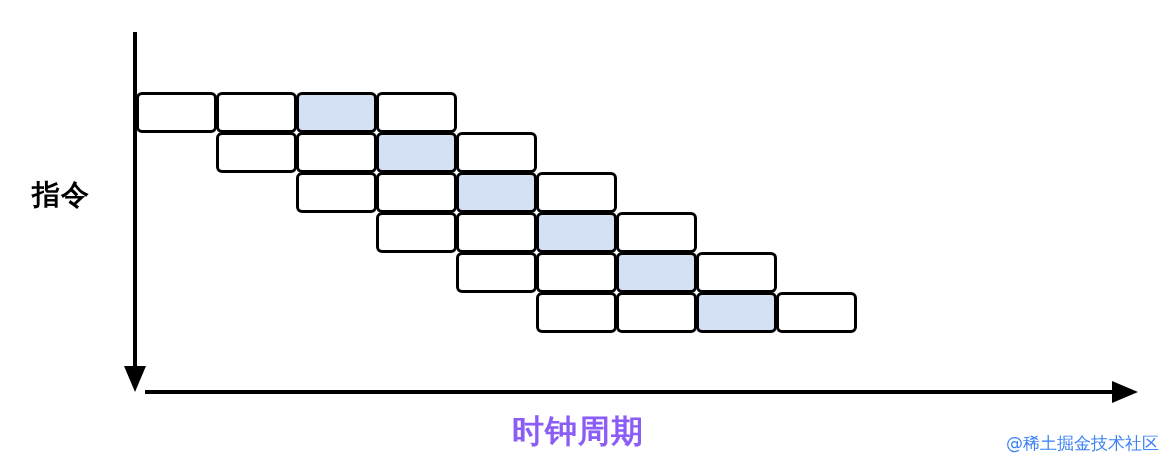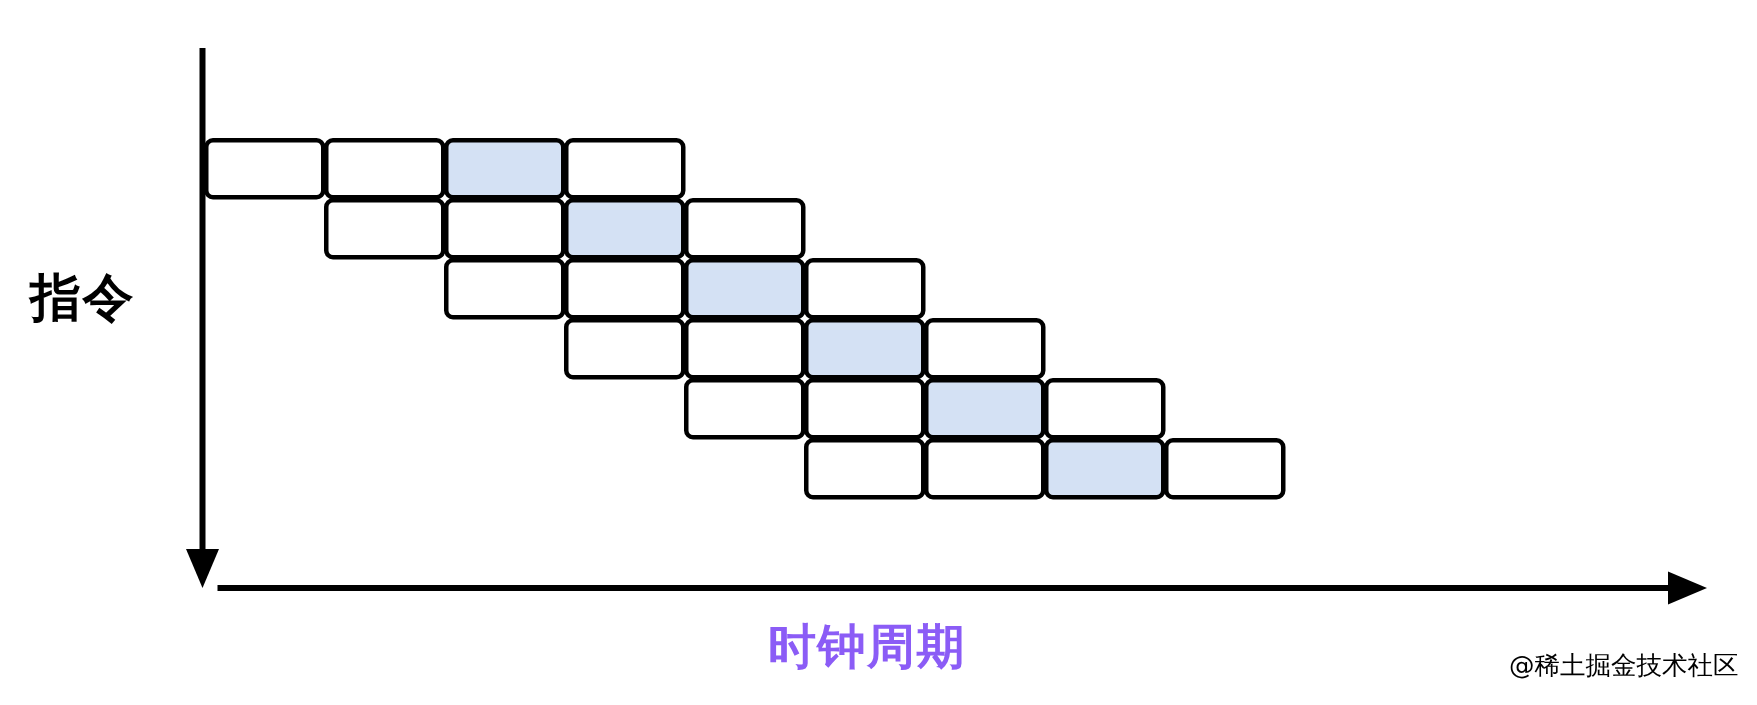--- a/index.html
+++ b/index.html
@@ -2,23 +2,23 @@
 <html><head>
   <meta charset="utf-8">
   <style>
     html, body { margin: 0; padding: 0; background: #ffffff; }
     body { width: 1171px; height: 470px; position: relative; overflow: hidden;
            font-family: "DejaVu Sans", "Liberation Sans", sans-serif; }
     .canvas { position: absolute; left: 0; top: 0; width: 1171px; height: 470px; }
     .box { position: absolute; box-sizing: border-box; width: 81px; height: 41px;
            border: 3.5px solid #000; border-radius: 6px; background: #fff; }
     .box.hl { background: #d4e1f4; }
-    .label-y { position: absolute; left: 20px; top: 176px; font-size: 34px; font-weight: bold; color: #000; letter-spacing: 1px; }
+    .label-y { position: absolute; left: 32px; top: 176px; font-size: 28px; font-weight: bold; color: #000; letter-spacing: 1px; }
     .label-x { position: absolute; left: 512px; top: 410px; font-size: 32px; font-weight: bold; color: #8b5cf6; letter-spacing: 1px; }
-    .watermark { position: absolute; right: 12px; top: 432px; font-size: 17px; color: #000000; }
+    .watermark { position: absolute; right: 12px; top: 432px; font-size: 17px; color: #3b82f6; }
     svg.axes { position: absolute; left: 0; top: 0; }
   </style>
 </head>
 <body>
 
 <div class="canvas">
   <svg class="axes" width="1171" height="470">
     <g>
       <line x1="135" y1="32" x2="135" y2="372" stroke="#000" stroke-width="4"></line>
       <polygon points="124,366 146,366 135,392" fill="#000"></polygon>

